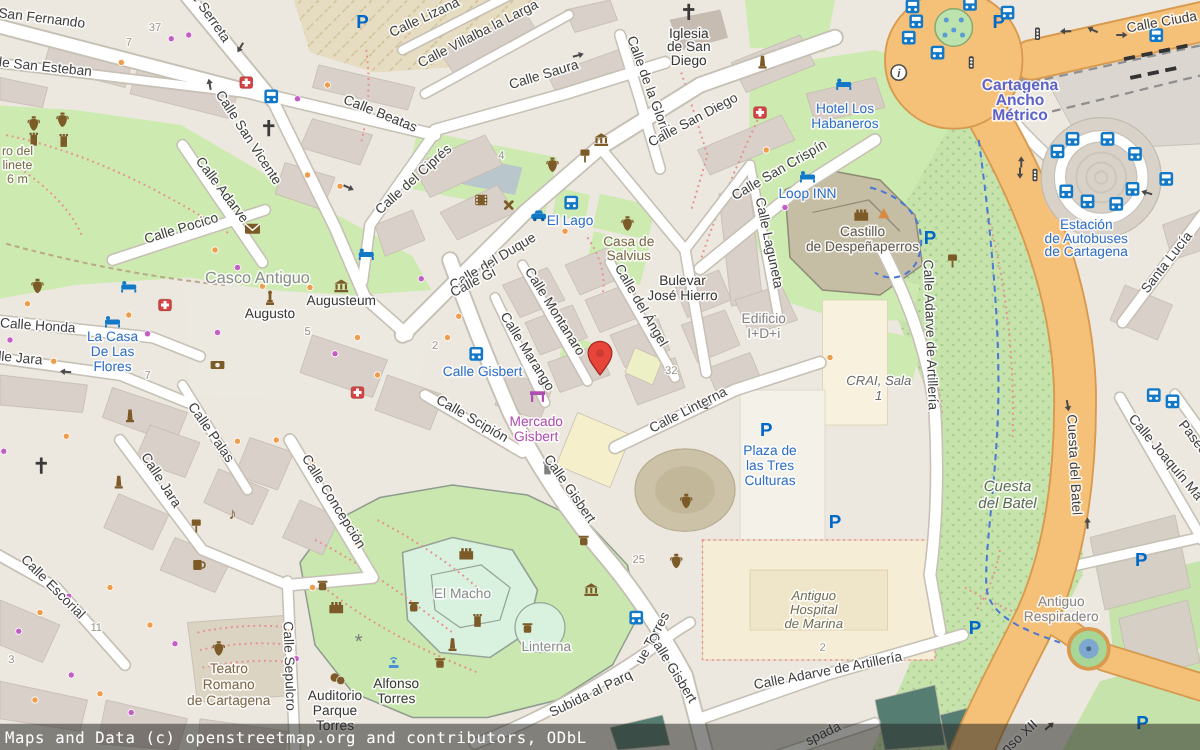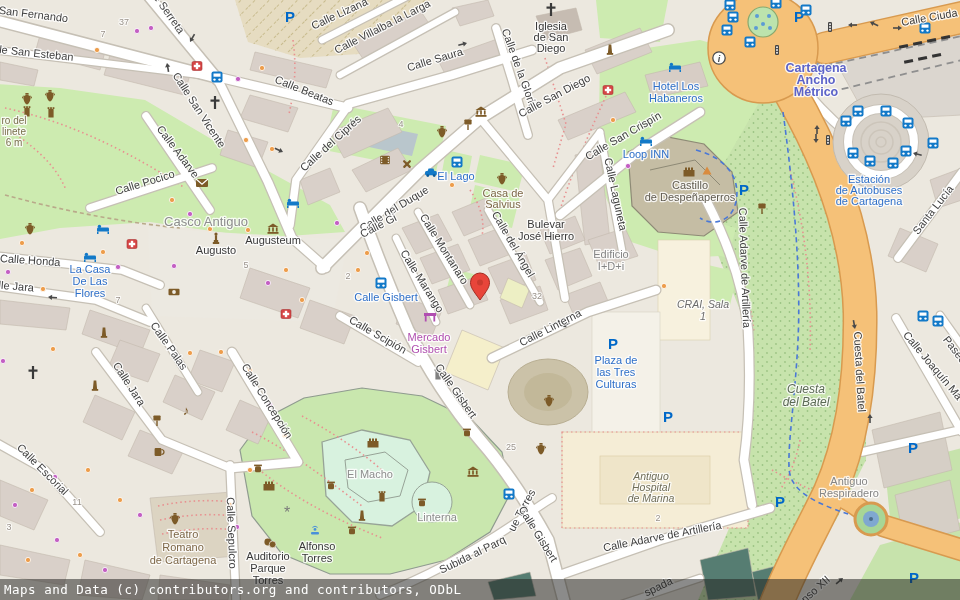--- a/index.html
+++ b/index.html
@@ -920,14 +920,14 @@
         <text transform="translate(651,480)" text-anchor="middle" class="lbl it-tan" font-size="10.5" font-style="italic"><tspan x="0" dy="0">Antiguo</tspan><tspan x="0" dy="11">Hospital</tspan><tspan x="0" dy="11">de Marina</tspan></text>
         <text transform="translate(849,485)" text-anchor="middle" class="lbl gray2"><tspan x="0" dy="0">Antiguo</tspan><tspan x="0" dy="12">Respiradero</tspan></text>
         <text transform="translate(818,592) rotate(-42)" text-anchor="middle" class="lbl st">nso XII</text>
         <text transform="translate(660,590) rotate(-26)" text-anchor="middle" class="lbl st">spada</text>
         <g transform="translate(480,300)">
           <path d="M0,0 C-6.5,-9 -9.5,-12.5 -9.5,-17.5 A9.5,9.5 0 1 1 9.5,-17.5 C9.5,-12.5 6.5,-9 0,0 Z" fill="#E8453A" stroke="#A32A20" stroke-width="1"></path>
           <circle cy="-17.5" r="3" fill="#B23327" opacity="0.55"></circle>
         </g>
       </g>
 </svg>
-<div id="attr"><span>Maps and Data (c) contributors.org and contributors, ODbL</span></div>
+<div id="attr"><span>Maps and Data (c) openstreetmap.org and contributors, ODbL</span></div>
 </div>
 
 </body></html>

